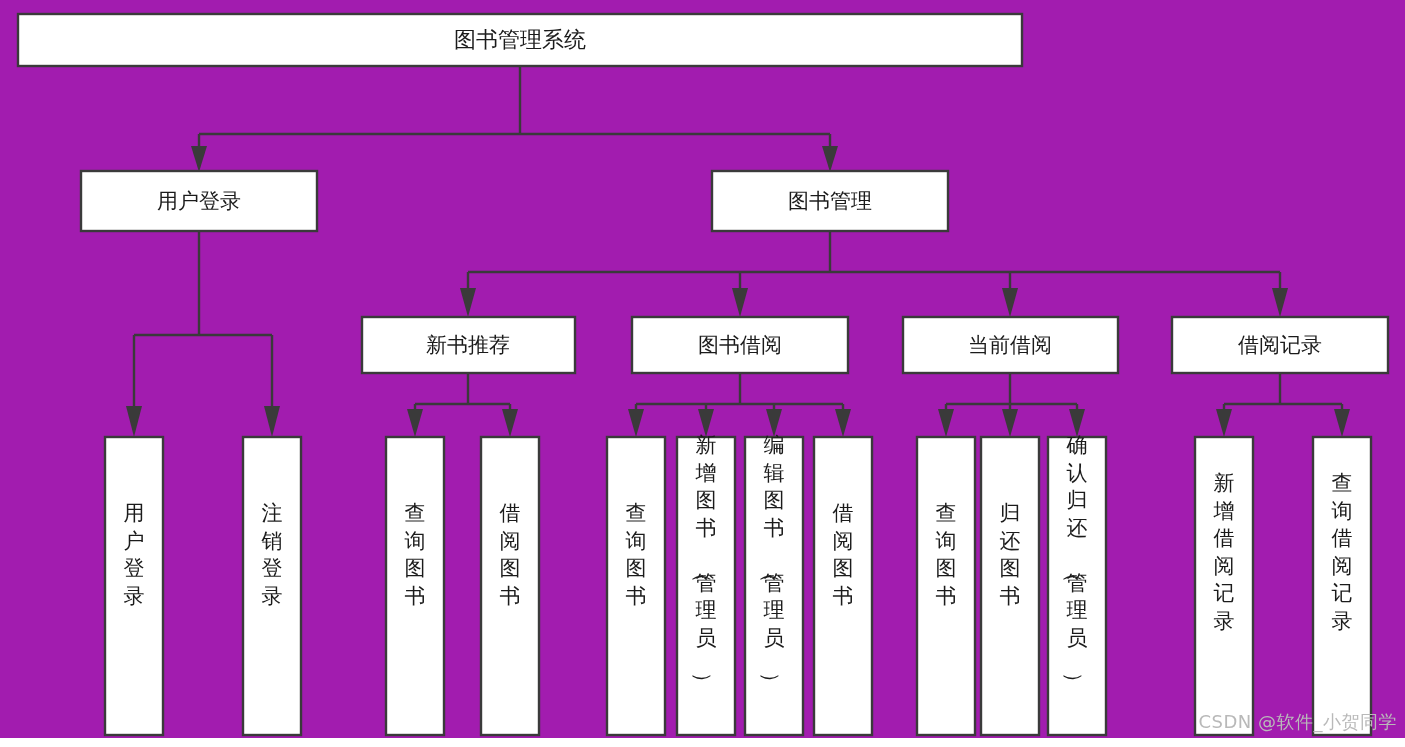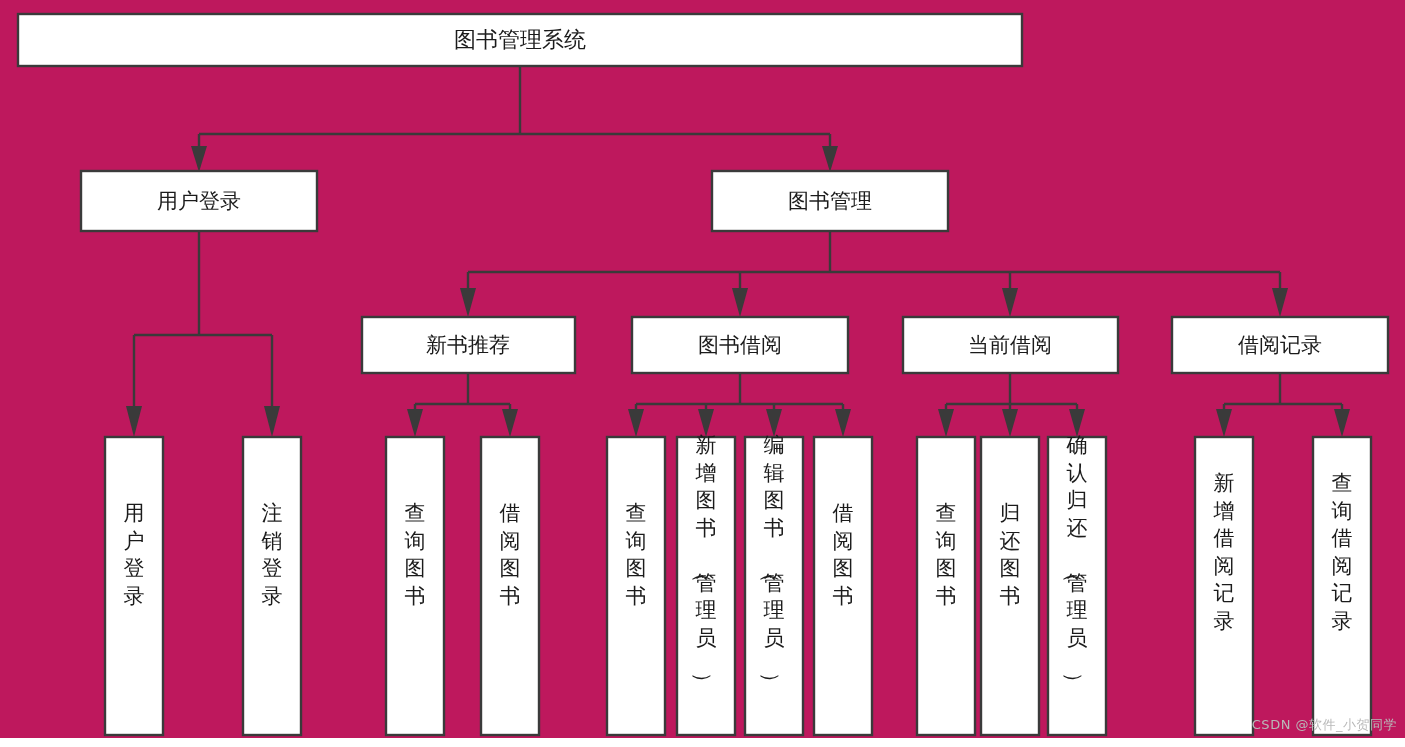--- a/index.html
+++ b/index.html
@@ -10,21 +10,21 @@
   body {
     width: 1405px;
     height: 747px;
     font-family: "DejaVu Sans", "Liberation Sans", sans-serif;
     overflow: hidden;
   }
   #diagram-root {
     position: relative;
     width: 1405px;
     height: 738px;
-    background: #be185d;
+    background: #a21caf;
   }
   svg.diagram-canvas {
     position: absolute;
     left: 0;
     top: 0;
     width: 1405px;
     height: 747px;
   }
   .node-box {
     fill: #ffffff;
@@ -54,21 +54,21 @@
   }
   .arrow-head {
     fill: #3a3a3a;
     stroke: none;
   }
   .watermark-text {
     position: absolute;
     right: 8px;
     bottom: 4px;
     font-family: "DejaVu Sans", "Liberation Sans", sans-serif;
-    font-size: 13px;
+    font-size: 18px;
     color: #b9b9b9;
     white-space: nowrap;
     letter-spacing: 0.5px;
   }
 </style>
 </head>
 <body>
 
 <div id="diagram-root">
 

